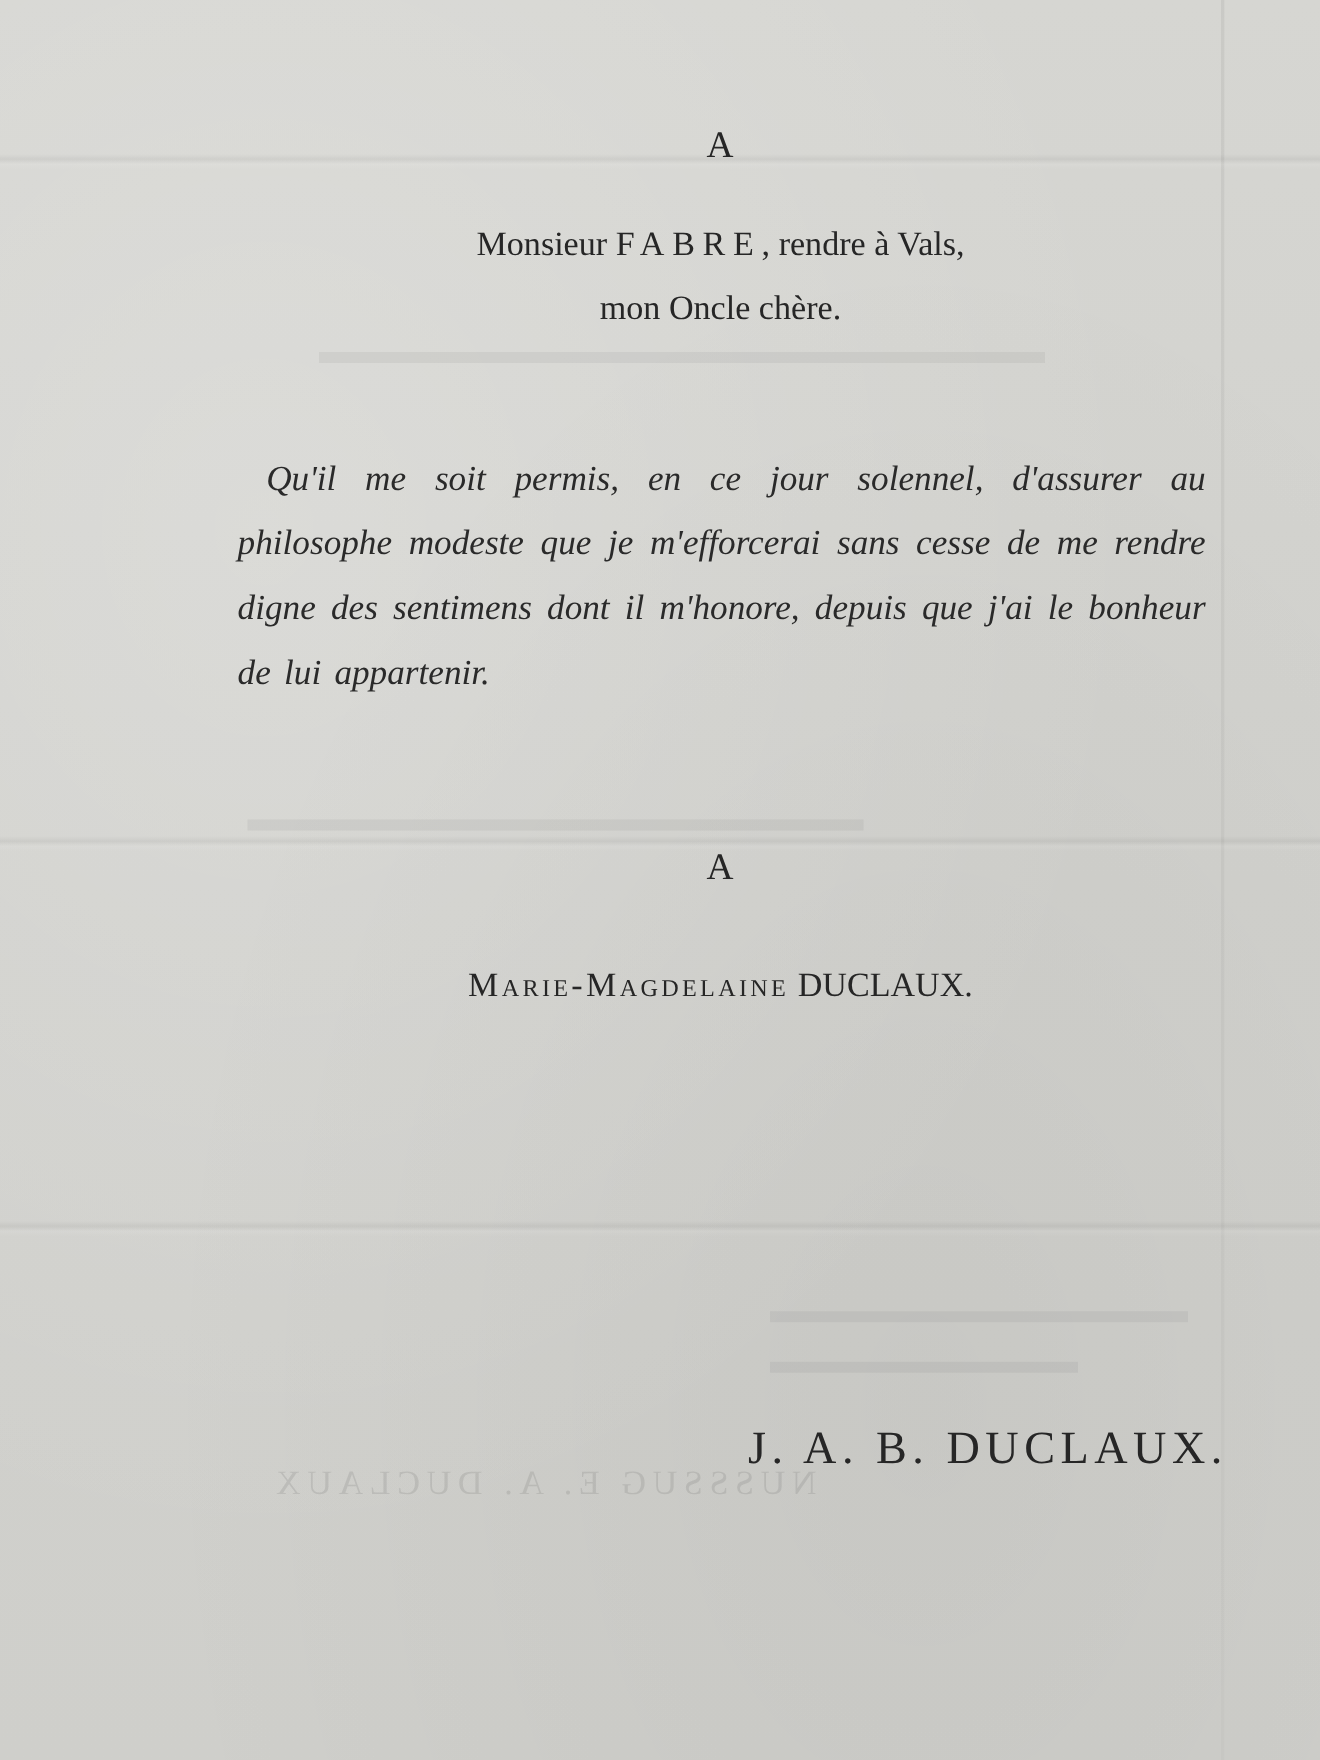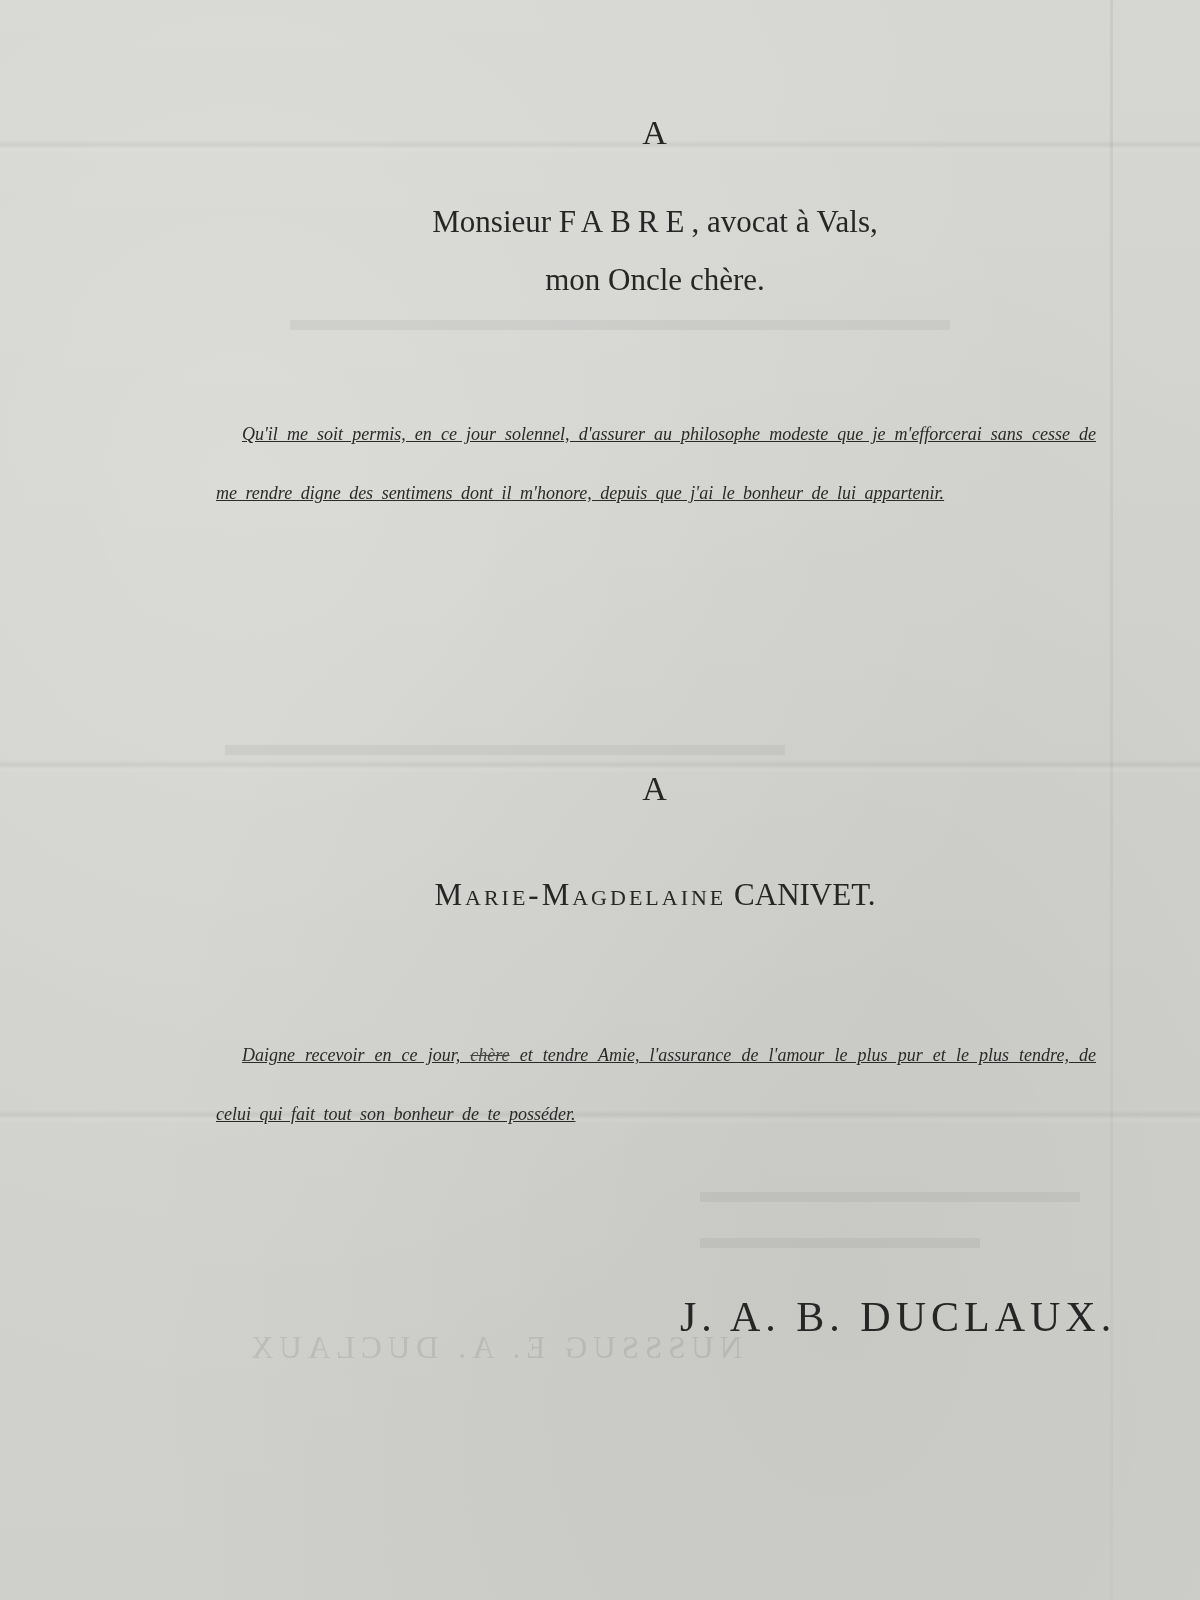--- a/index.html
+++ b/index.html
@@ -30,24 +30,23 @@
     font-size: 34px; letter-spacing: 1px; color: #262626;
   }
   .dedicatee {
     position: absolute; left: 0; width: 1310px; text-align: center;
     font-size: 31px; line-height: 58px; color: #262626;
   }
   .spaced { letter-spacing: 7px; font-family: Liberation Serif, serif; }
   .smallcaps { font-variant: small-caps; letter-spacing: 3px; font-family: Liberation Serif, serif; }
   .para {
     position: absolute; left: 216px; width: 880px;
-    font-style: italic; font-size: 18px; line-height: 59px;
+    font-style: italic; font-size: 32px; line-height: 59px;
     text-align: justify; text-align-last: left; color: #2a2a2a;
     word-spacing: 4px;
-    text-decoration: underline;
   }
   .para .indent { display: inline-block; width: 26px; }
   .struck { text-decoration: line-through; text-decoration-thickness: 1px; color: #444; }
   .signature {
     position: absolute; left: 680px; top: 1293px;
     font-size: 42px; letter-spacing: 5px; color: #262626;
   }
   .ghost {
     position: absolute; left: 245px; top: 1330px;
     font-size: 31px; letter-spacing: 6px; color: rgba(60,60,60,0.12);
@@ -68,31 +67,30 @@
 
   <div class="ghost-line" style="left:290px; top:320px; width:660px;"></div>
   <div class="ghost-line" style="left:225px; top:745px; width:560px;"></div>
   <div class="ghost-line" style="left:700px; top:1192px; width:380px;"></div>
   <div class="ghost-line" style="left:700px; top:1238px; width:280px;"></div>
 
   <div class="heading-a" style="top:114px">A</div>
 
   <div class="dedicatee" style="top:193px">
     <span>Monsieur</span>
-    <span class="spaced">FABRE</span><span>, avocat à Vals,</span>
+    <span class="spaced">FABRE</span><span>, rendre à Vals,</span>
     <br>
     <span>mon Oncle chère.</span>
   </div>
 
   <div class="para" style="top:405px"><span class="indent"></span><span>Qu'il me soit permis, en ce jour solennel, d'assurer au philosophe modeste que je m'efforcerai sans cesse de me rendre digne des sentimens dont il m'honore, depuis que j'ai le bonheur de lui appartenir.</span></div>
 
   <div class="heading-a" style="top:770px">A</div>
 
   <div class="dedicatee" style="top:866px">
     <span class="smallcaps">Marie-Magdelaine</span>
-    <span>CANIVET.</span>
+    <span>DUCLAUX.</span>
   </div>
 
-  <div class="para" style="top:1026px"><span class="indent"></span><span>Daigne recevoir en ce jour, </span><span class="struck">chère</span><span> et tendre Amie, l'assurance de l'amour le plus pur et le plus tendre, de celui qui fait tout son bonheur de te posséder.</span></div>
 
   <div class="ghost">NUSSSUG E. A. DUCLAUX</div>
   <div class="signature">J. A. B. DUCLAUX.</div>
 </div>
 
 </body></html>

